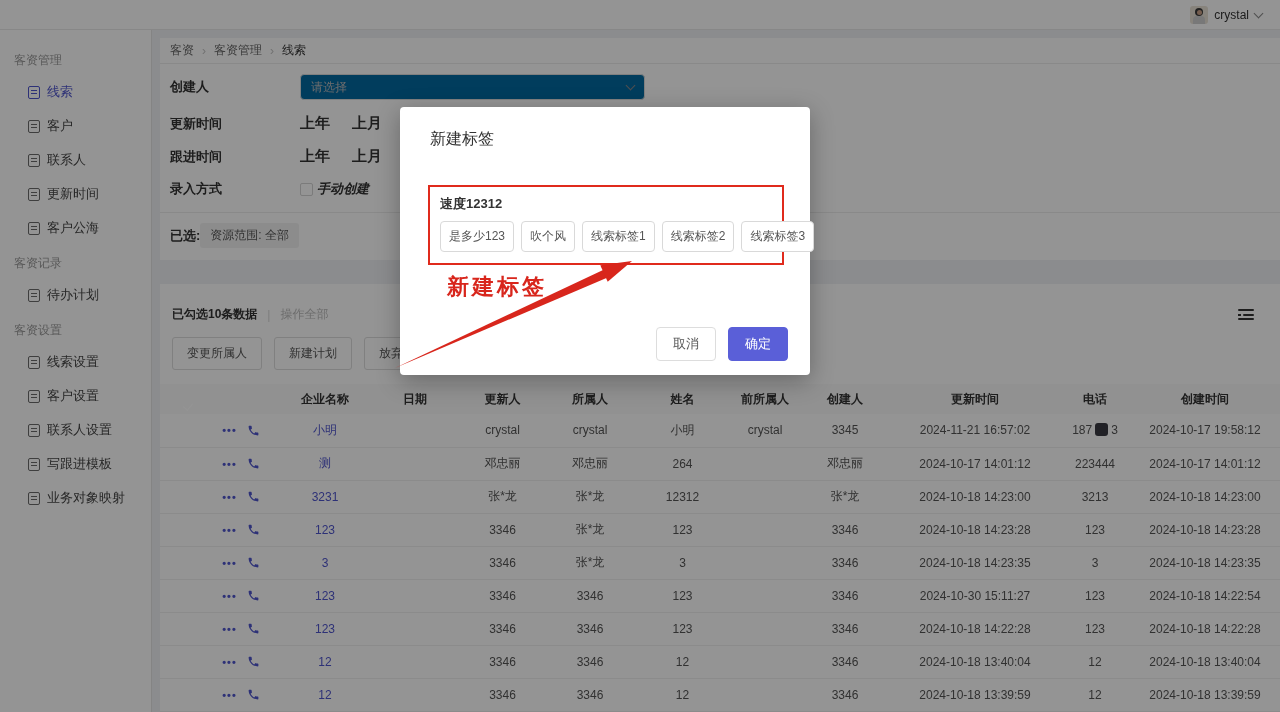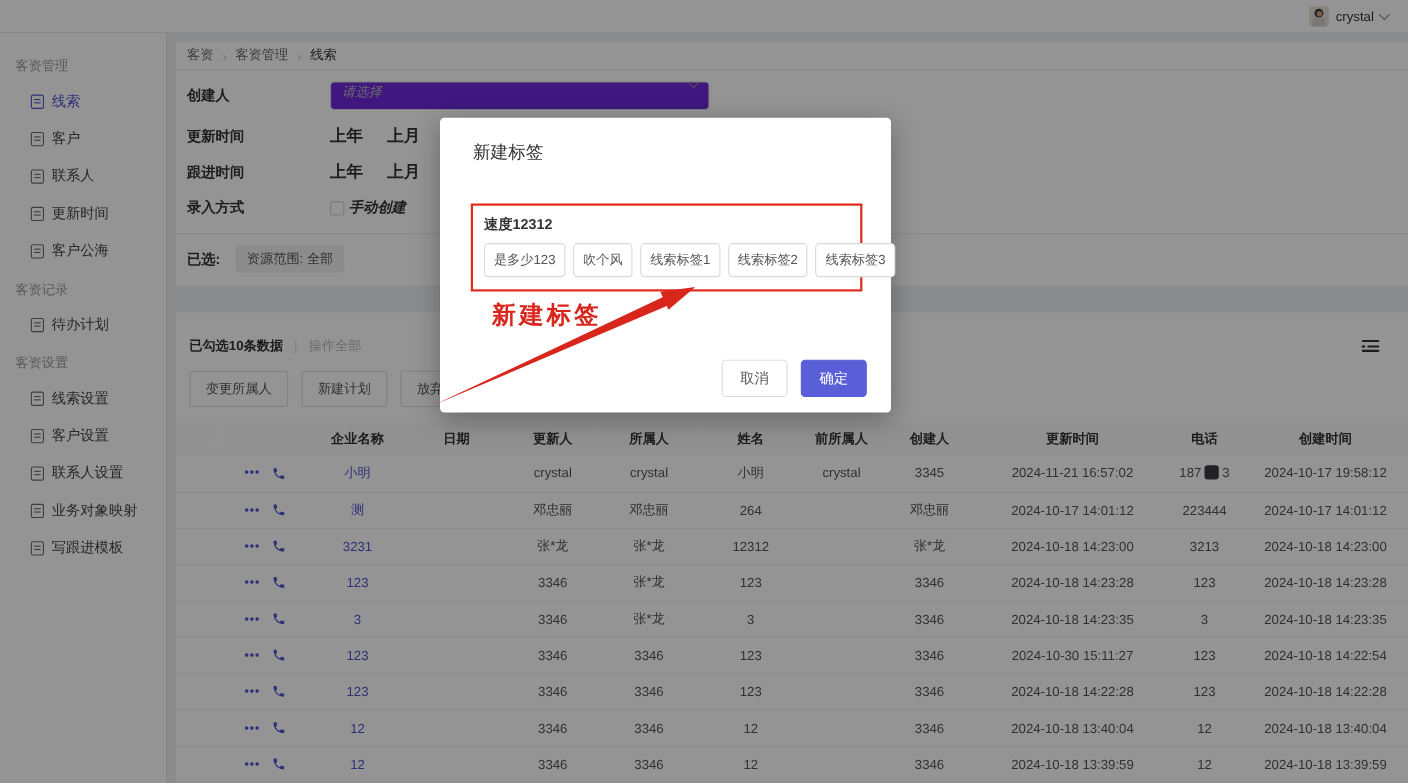--- a/index.html
+++ b/index.html
@@ -39,28 +39,28 @@
   .breadcrumb { height:26px; display:flex; align-items:center; gap:8px; padding-left:10px;
     font-size:12px; border-bottom:1px solid #ececec; }
   .breadcrumb .bc { color:#666; cursor:pointer; }
   .breadcrumb .bc.last { color:#333; }
   .breadcrumb .sep { color:#c4c4c4; font-size:12px; }
 
   .filters { padding:10px 0 0 10px; }
   .frow { display:flex; align-items:center; margin-bottom:14px; }
   .flabel { width:130px; font-size:13px; font-weight:bold; color:#333; }
   .fselect { width:345px; height:26px; border:1px solid #ddd; border-radius:4px; display:flex;
-    justify-content:space-between; padding:0 10px; background:#6d28d9; cursor:pointer;font-style:italic; }
+    align-items:center; justify-content:space-between; padding:0 10px; background:#0369a1; cursor:pointer; }
   .fselect .ph { font-size:12px; color:#bbb; }
   .timeopts { display:flex; gap:22px; font-size:15px; font-weight:bold; color:#333; }
   .timeopts span { cursor:pointer; }
   .cbrow { display:flex; align-items:center; gap:4px;font-style:italic; }
   .cb-empty { width:13px; height:13px; border:1px solid #d4d4d4; border-radius:2px; background:#fff; flex:none; }
   .cb-label { font-size:13px; font-weight:bold; color:#333; margin-right:70px; }
-  .selectedrow { border-top:1px solid #ececec; padding:10px 0 12px 10px; display:flex; align-items:center; gap:14px; }
+  .selectedrow { border-top:1px solid #ececec; padding:10px 0 12px 10px; display:flex; align-items:center; }
   .sel-label { font-size:13px; font-weight:bold; color:#333; }
   .chip { background:#f2f2f2; border-radius:3px; font-size:12px; color:#555; padding:4px 10px; cursor:pointer; }
 
   .gap { height:24px; }
 
   .card2 { background:#fff; padding-top:22px; min-height:420px; }
   .toolbar-info { display:flex; align-items:center; gap:10px; padding-left:12px; font-size:12px; }
   .sel-info { font-weight:bold; color:#333; }
   .pipe { color:#d8d8d8; }
   .op-all { color:#bbb; cursor:pointer; }
@@ -162,25 +162,25 @@
       <div class="side-item">
         <span class="doc-ic"></span>
         <span>客户设置</span>
       </div>
       <div class="side-item">
         <span class="doc-ic"></span>
         <span>联系人设置</span>
       </div>
       <div class="side-item">
         <span class="doc-ic"></span>
+        <span>写跟进模板</span>
+      </div>
+      <div class="side-item">
+        <span class="doc-ic"></span>
         <span>业务对象映射</span>
-      </div>
-      <div class="side-item">
-        <span class="doc-ic"></span>
-        <span>写跟进模板</span>
       </div>
     </div>
 
   <div class="main">
 
     <div class="card1">
       <div class="breadcrumb" id="breadcrumb">
           <span class="bc">客资</span>
           <span class="sep">›</span>
           <span class="bc">客资管理</span>

